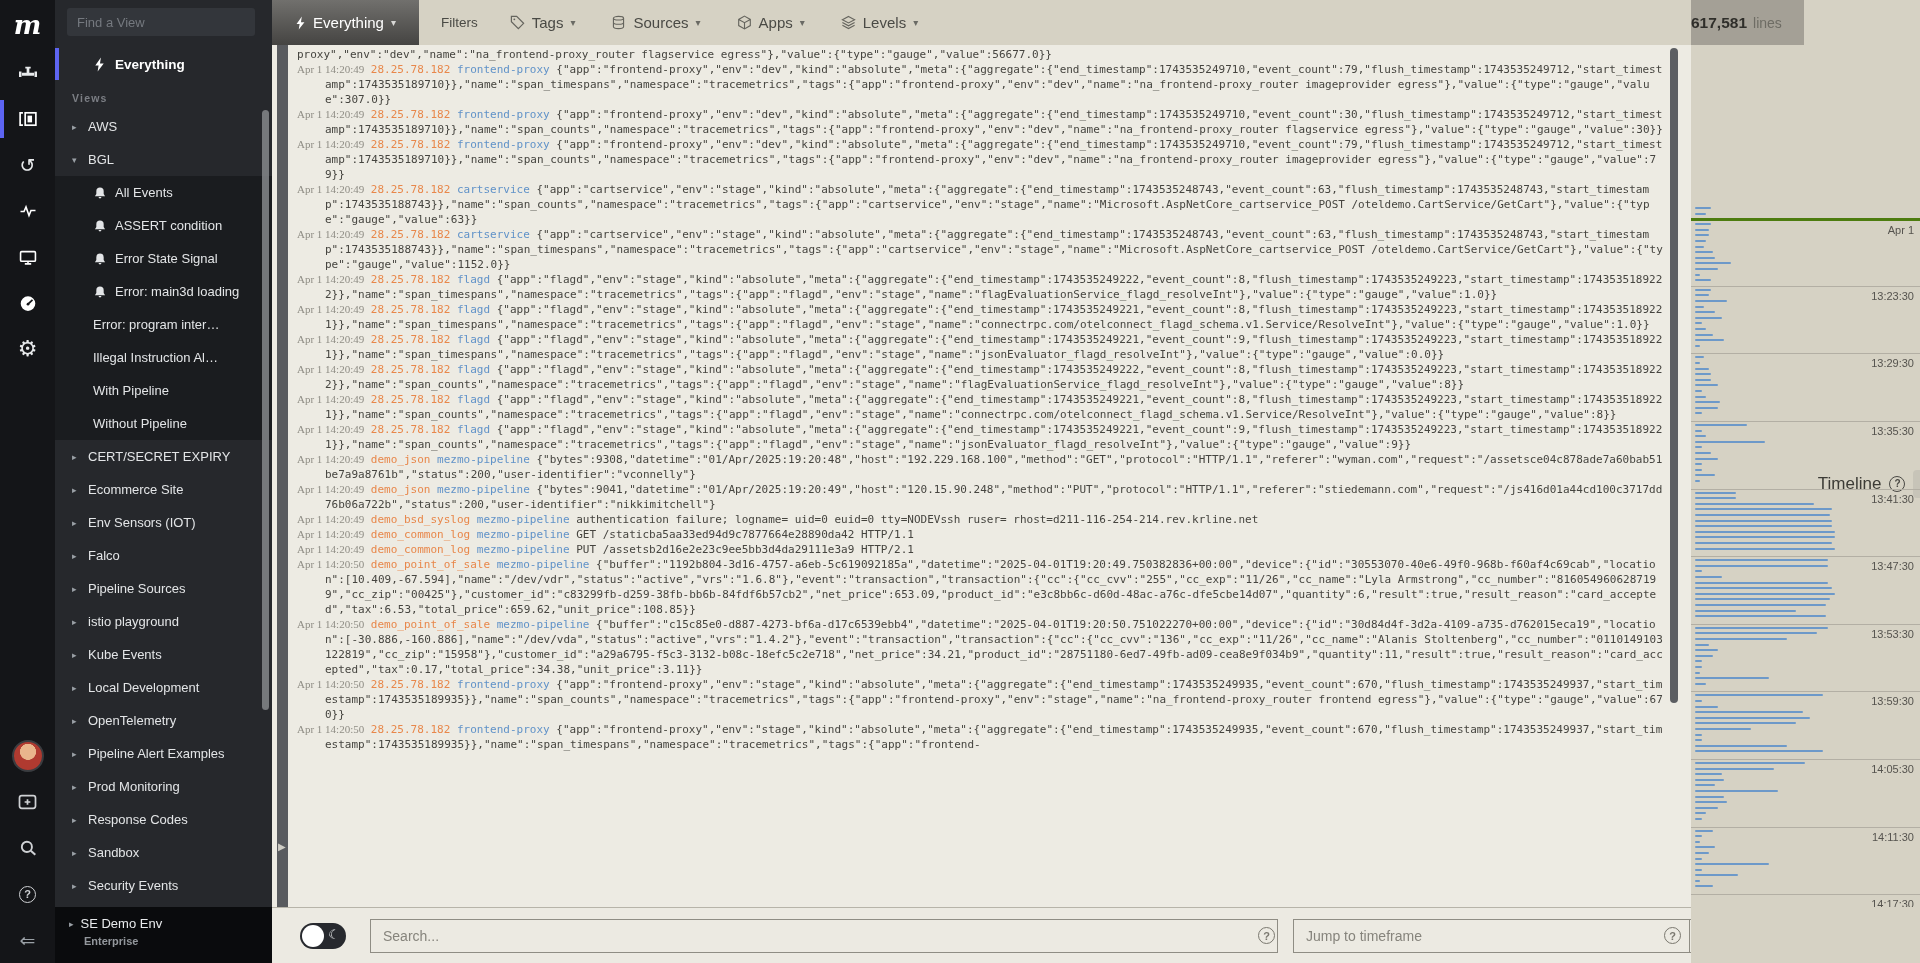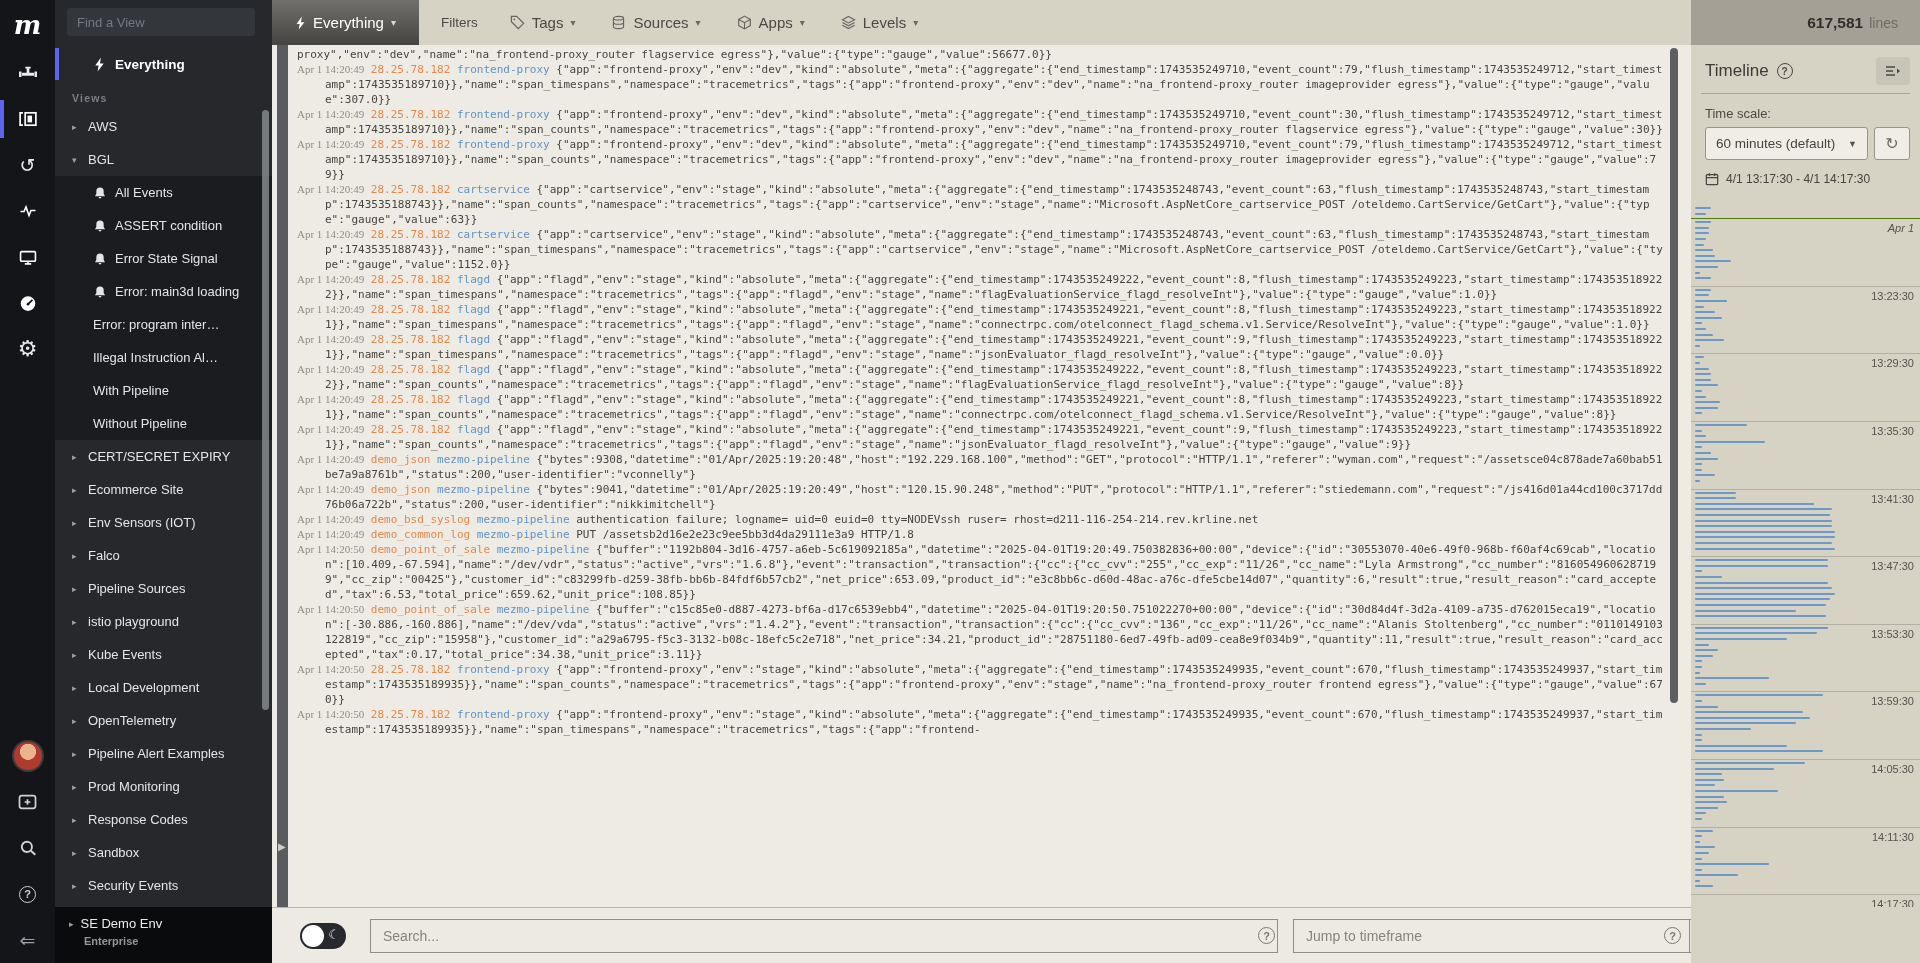--- a/index.html
+++ b/index.html
@@ -89,21 +89,21 @@
     justify-content:center; color:#3f3e39; cursor:pointer; }
   .tool-btn { height:34px; border-radius:4px; display:flex; align-items:center; justify-content:center;
     gap:4px; cursor:pointer; color:#55544f; }
   .btn-wrench { width:38px; background:#d9d6cc; margin-left:16px; }
   .btn-lines { width:34px; background:#c7c4ba; margin-left:10px; }
   .live { margin-left:16px; color:#8d8b83; font-size:16px; letter-spacing:1px; display:flex;
     align-items:center; gap:7px; }
   .live .dot { font-size:12px; }
 
   
-  .tl { width:229px; flex:0 0 229px; background:#d6d2c4; display:flex; flex-direction:column; position:relative; }
+  .tl { width:229px; flex:0 0 229px; background:#d6d2c4; display:flex; flex-direction:row; position:relative; }
   .tl-lines-count { height:45px; background:#a4a096; display:flex; align-items:center; justify-content:flex-end;
     padding-right:22px; gap:6px; flex:0 0 45px; }
   .tl-lines-count .num { font-weight:bold; font-size:15.5px; color:#2f2e2a; }
   .tl-lines-count .lbl { font-size:14px; color:#6e6c64; }
   .tl-head { display:flex; align-items:center; padding:12px 10px 8px 14px; gap:8px; }
   .tl-title { font-size:17px; color:#3c3b36; }
   .tl-help { width:16px; height:16px; border:1.4px solid #4a4944; border-radius:50%; font-size:10px;
     display:inline-flex; align-items:center; justify-content:center; color:#4a4944; font-weight:bold; }
   .tl-collapse { margin-left:auto; width:34px; height:28px; background:#c7c4b8; border-radius:4px;
     display:flex; align-items:center; justify-content:center; color:#4a4944; cursor:pointer; }
@@ -113,21 +113,21 @@
   .tl-select { flex:1; height:33px; background:#efede5; border:1px solid #97948a; border-radius:3px;
     display:flex; align-items:center; font-size:13.5px; color:#45443f; padding:0 10px; justify-content:space-between;
     cursor:pointer; }
   .tl-select .caret { font-size:9px; color:#55544e; }
   .tl-refresh { width:36px; height:33px; background:#efede5; border:1px solid #97948a; border-radius:3px;
     display:flex; align-items:center; justify-content:center; font-size:16px; color:#6a6962; cursor:pointer; }
   .tl-range { display:flex; align-items:center; gap:7px; font-size:12px; color:#45443f; padding:12px 0 0 14px; }
   .tl-chart { position:absolute; left:0; right:0; top:205px; bottom:56px; overflow:hidden; }
   .tl-pre { padding-top:2px; }
   .tl-sec { height:67.6px; border-top:1px solid #b3afa4; position:relative; padding-top:2px; }
-  .tl-sec.first { border-top:1px solid #4d7c0f;font-style:italic; }
+  .tl-sec.first { border-top:3px solid #4d7c0f; }
   .tl-label { position:absolute; right:6px; top:3px; font-size:11px; color:#55534e; }
   .tl-bar { height:2px; margin:0 0 3.6px 4px; background:#6d99c9; border-radius:1px; }
 
   svg { display:block; }
 </style>
 </head>
 <body>
 
 <div class="rail">
   <div class="rail-icon rail-logo">m</div>
@@ -363,21 +363,22 @@
         <div class="ll"><span class="t">Apr 1 14:20:49</span> <span class="s">28.25.78.182</span> <span class="a">cartservice</span> <span class="m">{"app":"cartservice","env":"stage","kind":"absolute","meta":{"aggregate":{"end_timestamp":1743535248743,"event_count":63,"flush_timestamp":1743535248743,"start_timestamp":1743535188743}},"name":"span_timespans","namespace":"tracemetrics","tags":{"app":"cartservice","env":"stage","name":"Microsoft.AspNetCore_cartservice_POST /oteldemo.CartService/GetCart"},"value":{"type":"gauge","value":1152.0}}</span></div>
         <div class="ll"><span class="t">Apr 1 14:20:49</span> <span class="s">28.25.78.182</span> <span class="a">flagd</span> <span class="m">{"app":"flagd","env":"stage","kind":"absolute","meta":{"aggregate":{"end_timestamp":1743535249222,"event_count":8,"flush_timestamp":1743535249223,"start_timestamp":1743535189222}},"name":"span_timespans","namespace":"tracemetrics","tags":{"app":"flagd","env":"stage","name":"flagEvaluationService_flagd_resolveInt"},"value":{"type":"gauge","value":1.0}}</span></div>
         <div class="ll"><span class="t">Apr 1 14:20:49</span> <span class="s">28.25.78.182</span> <span class="a">flagd</span> <span class="m">{"app":"flagd","env":"stage","kind":"absolute","meta":{"aggregate":{"end_timestamp":1743535249221,"event_count":8,"flush_timestamp":1743535249223,"start_timestamp":1743535189221}},"name":"span_timespans","namespace":"tracemetrics","tags":{"app":"flagd","env":"stage","name":"connectrpc.com/otelconnect_flagd_schema.v1.Service/ResolveInt"},"value":{"type":"gauge","value":1.0}}</span></div>
         <div class="ll"><span class="t">Apr 1 14:20:49</span> <span class="s">28.25.78.182</span> <span class="a">flagd</span> <span class="m">{"app":"flagd","env":"stage","kind":"absolute","meta":{"aggregate":{"end_timestamp":1743535249221,"event_count":9,"flush_timestamp":1743535249223,"start_timestamp":1743535189221}},"name":"span_timespans","namespace":"tracemetrics","tags":{"app":"flagd","env":"stage","name":"jsonEvaluator_flagd_resolveInt"},"value":{"type":"gauge","value":0.0}}</span></div>
         <div class="ll"><span class="t">Apr 1 14:20:49</span> <span class="s">28.25.78.182</span> <span class="a">flagd</span> <span class="m">{"app":"flagd","env":"stage","kind":"absolute","meta":{"aggregate":{"end_timestamp":1743535249222,"event_count":8,"flush_timestamp":1743535249223,"start_timestamp":1743535189222}},"name":"span_counts","namespace":"tracemetrics","tags":{"app":"flagd","env":"stage","name":"flagEvaluationService_flagd_resolveInt"},"value":{"type":"gauge","value":8}}</span></div>
         <div class="ll"><span class="t">Apr 1 14:20:49</span> <span class="s">28.25.78.182</span> <span class="a">flagd</span> <span class="m">{"app":"flagd","env":"stage","kind":"absolute","meta":{"aggregate":{"end_timestamp":1743535249221,"event_count":8,"flush_timestamp":1743535249223,"start_timestamp":1743535189221}},"name":"span_counts","namespace":"tracemetrics","tags":{"app":"flagd","env":"stage","name":"connectrpc.com/otelconnect_flagd_schema.v1.Service/ResolveInt"},"value":{"type":"gauge","value":8}}</span></div>
         <div class="ll"><span class="t">Apr 1 14:20:49</span> <span class="s">28.25.78.182</span> <span class="a">flagd</span> <span class="m">{"app":"flagd","env":"stage","kind":"absolute","meta":{"aggregate":{"end_timestamp":1743535249221,"event_count":9,"flush_timestamp":1743535249223,"start_timestamp":1743535189221}},"name":"span_counts","namespace":"tracemetrics","tags":{"app":"flagd","env":"stage","name":"jsonEvaluator_flagd_resolveInt"},"value":{"type":"gauge","value":9}}</span></div>
         <div class="ll"><span class="t">Apr 1 14:20:49</span> <span class="s">demo_json</span> <span class="a">mezmo-pipeline</span> <span class="m">{"bytes":9308,"datetime":"01/Apr/2025:19:20:48","host":"192.229.168.100","method":"GET","protocol":"HTTP/1.1","referer":"wyman.com","request":"/assetsce04c878ade7a60bab51be7a9a8761b","status":200,"user-identifier":"vconnelly"}</span></div>
         <div class="ll"><span class="t">Apr 1 14:20:49</span> <span class="s">demo_json</span> <span class="a">mezmo-pipeline</span> <span class="m">{"bytes":9041,"datetime":"01/Apr/2025:19:20:49","host":"120.15.90.248","method":"PUT","protocol":"HTTP/1.1","referer":"stiedemann.com","request":"/js416d01a44cd100c3717dd76b06a722b","status":200,"user-identifier":"nikkimitchell"}</span></div>
         <div class="ll"><span class="t">Apr 1 14:20:49</span> <span class="s">demo_bsd_syslog</span> <span class="a">mezmo-pipeline</span> <span class="m">authentication failure; logname= uid=0 euid=0 tty=NODEVssh ruser= rhost=d211-116-254-214.rev.krline.net</span></div>
-        <div class="ll"><span class="t">Apr 1 14:20:49</span> <span class="s">demo_common_log</span> <span class="a">mezmo-pipeline</span> <span class="m">PUT /assetsb2d16e2e23c9ee5bb3d4da29111e3a9 HTTP/1.8</span></div>
+        <div class="ll"><span class="t">Apr 1 14:20:49</span> <span class="s">demo_common_log</span> <span class="a">mezmo-pipeline</span> <span class="m">GET /staticba5aa33ed94d9c7877664e28890da42 HTTP/1.1</span></div>
+        <div class="ll"><span class="t">Apr 1 14:20:49</span> <span class="s">demo_common_log</span> <span class="a">mezmo-pipeline</span> <span class="m">PUT /assetsb2d16e2e23c9ee5bb3d4da29111e3a9 HTTP/2.1</span></div>
         <div class="ll"><span class="t">Apr 1 14:20:50</span> <span class="s">demo_point_of_sale</span> <span class="a">mezmo-pipeline</span> <span class="m">{"buffer":"1192b804-3d16-4757-a6eb-5c619092185a","datetime":"2025-04-01T19:20:49.750382836+00:00","device":{"id":"30553070-40e6-49f0-968b-f60af4c69cab","location":[10.409,-67.594],"name":"/dev/vdr","status":"active","vrs":"1.6.8"},"event":"transaction","transaction":{"cc":{"cc_cvv":"255","cc_exp":"11/26","cc_name":"Lyla Armstrong","cc_number":"8160549606287199","cc_zip":"00425"},"customer_id":"c83299fb-d259-38fb-bb6b-84fdf6b57cb2","net_price":653.09,"product_id":"e3c8bb6c-d60d-48ac-a76c-dfe5cbe14d07","quantity":6,"result":true,"result_reason":"card_accepted","tax":6.53,"total_price":659.62,"unit_price":108.85}}</span></div>
         <div class="ll"><span class="t">Apr 1 14:20:50</span> <span class="s">demo_point_of_sale</span> <span class="a">mezmo-pipeline</span> <span class="m">{"buffer":"c15c85e0-d887-4273-bf6a-d17c6539ebb4","datetime":"2025-04-01T19:20:50.751022270+00:00","device":{"id":"30d84d4f-3d2a-4109-a735-d762015eca19","location":[-30.886,-160.886],"name":"/dev/vda","status":"active","vrs":"1.4.2"},"event":"transaction","transaction":{"cc":{"cc_cvv":"136","cc_exp":"11/26","cc_name":"Alanis Stoltenberg","cc_number":"0110149103122819","cc_zip":"15958"},"customer_id":"a29a6795-f5c3-3132-b08c-18efc5c2e718","net_price":34.21,"product_id":"28751180-6ed7-49fb-ad09-cea8e9f034b9","quantity":11,"result":true,"result_reason":"card_accepted","tax":0.17,"total_price":34.38,"unit_price":3.11}}</span></div>
         <div class="ll"><span class="t">Apr 1 14:20:50</span> <span class="s">28.25.78.182</span> <span class="a">frontend-proxy</span> <span class="m">{"app":"frontend-proxy","env":"stage","kind":"absolute","meta":{"aggregate":{"end_timestamp":1743535249935,"event_count":670,"flush_timestamp":1743535249937,"start_timestamp":1743535189935}},"name":"span_counts","namespace":"tracemetrics","tags":{"app":"frontend-proxy","env":"stage","name":"na_frontend-proxy_router frontend egress"},"value":{"type":"gauge","value":670}}</span></div>
         <div class="ll"><span class="t">Apr 1 14:20:50</span> <span class="s">28.25.78.182</span> <span class="a">frontend-proxy</span> <span class="m">{"app":"frontend-proxy","env":"stage","kind":"absolute","meta":{"aggregate":{"end_timestamp":1743535249935,"event_count":670,"flush_timestamp":1743535249937,"start_timestamp":1743535189935}},"name":"span_timespans","namespace":"tracemetrics","tags":{"app":"frontend-</span></div>
       </div>
     <div class="log-sb-right"></div>
   </div>
 
   <div class="bottombar">
     <div class="toggle">

